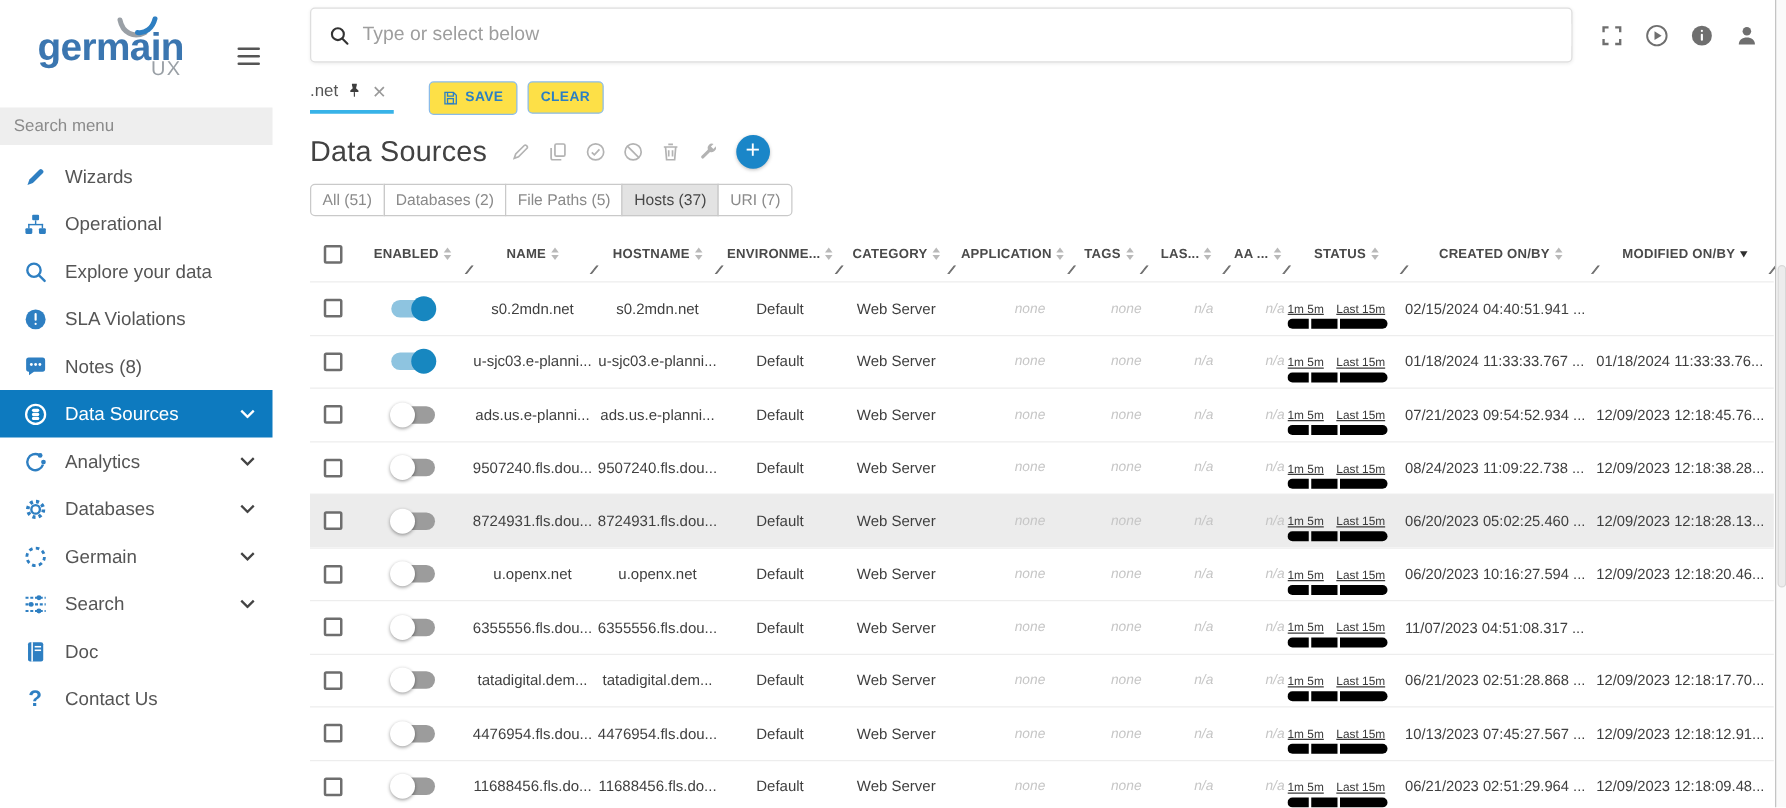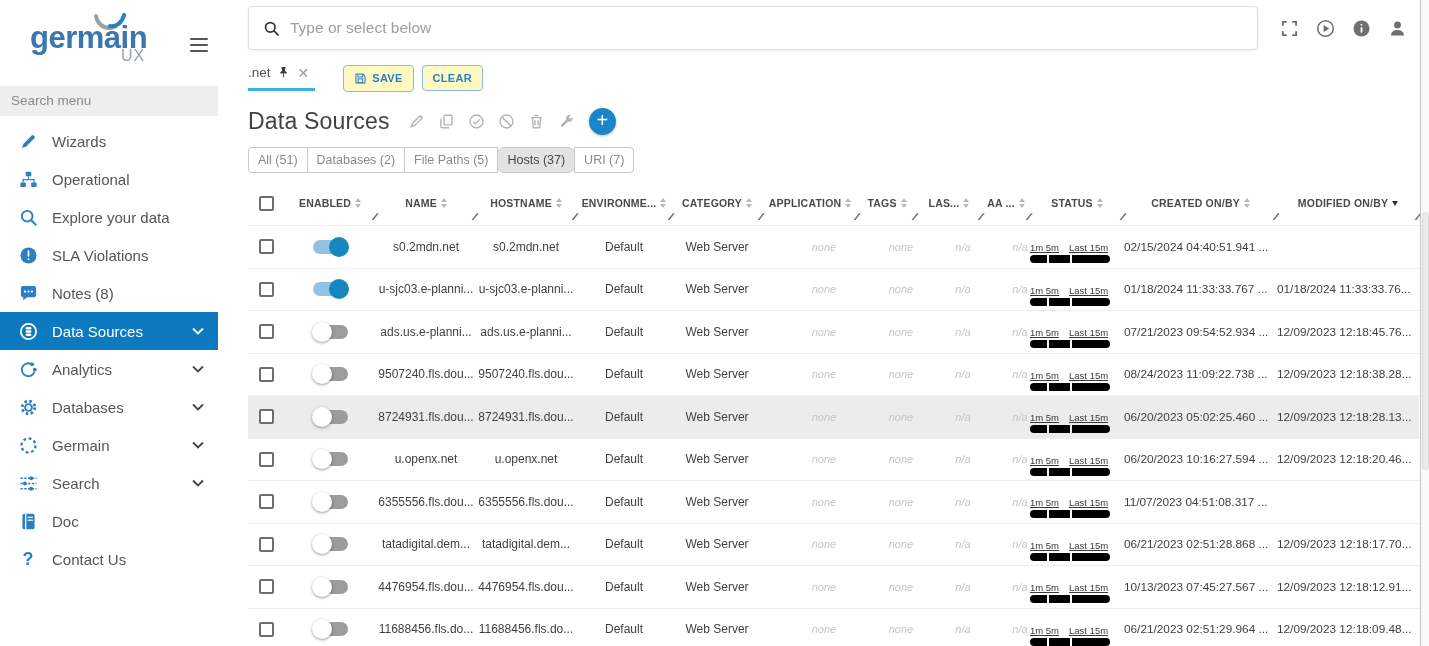--- a/index.html
+++ b/index.html
@@ -44,42 +44,42 @@
   .top-icons .icn { display:flex; cursor:pointer; }
   .top-icons .icn svg { width:19px; height:19px; }
 
   .chiprow { display:flex; align-items:center; margin-top:12px; height:32px; }
   .chip { display:flex; align-items:center; gap:6px; padding:0 4px 8px 0;
     border-bottom:3px solid #38b3e8; cursor:pointer; }
   .chip-label { font-size:13.5px; color:#555; }
   .chip .icn { display:flex; color:#3d3d3d; }
   .chip .icn svg { width:13px; height:13px; }
   .chip-x { color:#9a9a9a; font-size:14px; line-height:1; cursor:pointer; padding:0 2px; }
-  .btn { display:flex; align-items:center; gap:5px; background:#fef9c3; border:1.5px solid #8abbe8;
+  .btn { display:flex; align-items:center; gap:5px; background:#fde047; border:1.5px solid #8abbe8;
     border-radius:4px; color:#2b7fc4; font-weight:bold; font-size:11px; letter-spacing:.3px;
     padding:6px 10px; margin-left:8px; cursor:pointer; font-family:inherit; }
   .btn:first-of-type { margin-left:28px; }
   .btn .icn { display:flex; }
   .btn .icn svg { width:13px; height:13px; }
 
   .titlerow { display:flex; align-items:center; margin-top:14px; }
   .page-title { font-size:23px; font-weight:500; color:#424242; letter-spacing:.2px; }
   .tools { display:flex; align-items:center; gap:13px; margin-left:18px; color:#b3b3b3; }
   .tools .icn { display:flex; cursor:pointer; }
   .tools .icn svg { width:17px; height:17px; }
   .add-btn { width:27px; height:27px; border-radius:50%; background:#1a86c8; color:#fff;
     font-size:20px; line-height:25px; text-align:center; margin-left:14px; cursor:pointer;
     box-shadow:0 1px 3px rgba(0,0,0,.25); }
 
   .tabs { display:flex; margin-top:12px; }
   .tab { border:1px solid #c9c9c9; background:#fff; color:#8a8a8a; font-size:12.5px;
     padding:5px 9px; margin-left:-1px; cursor:pointer; white-space:nowrap; }
   .tab:first-child { border-radius:4px 0 0 4px; margin-left:0; }
   .tab:last-child { border-radius:0 4px 4px 0; }
-  .tab.active { background:#e3e3e3; color:#474747;border-radius:7px; }
+  .tab.active { background:#e3e3e3; color:#474747; }
 
   
   .table { margin-top:8px; width:1171px; }
   .thead, .tr { display:grid; grid-template-columns:var(--cols); align-items:center; }
   .thead { height:44px; }
   .tr { height:42.5px; border-top:1px solid #ededed; background:#fff; }
   .tr.hl-row { background:#ececec; }
   .th { position:relative; display:flex; align-items:center; justify-content:center;
     height:100%; font-size:10.5px; font-weight:bold; color:#4a4a4a; letter-spacing:.2px;
     white-space:nowrap; cursor:pointer; }

